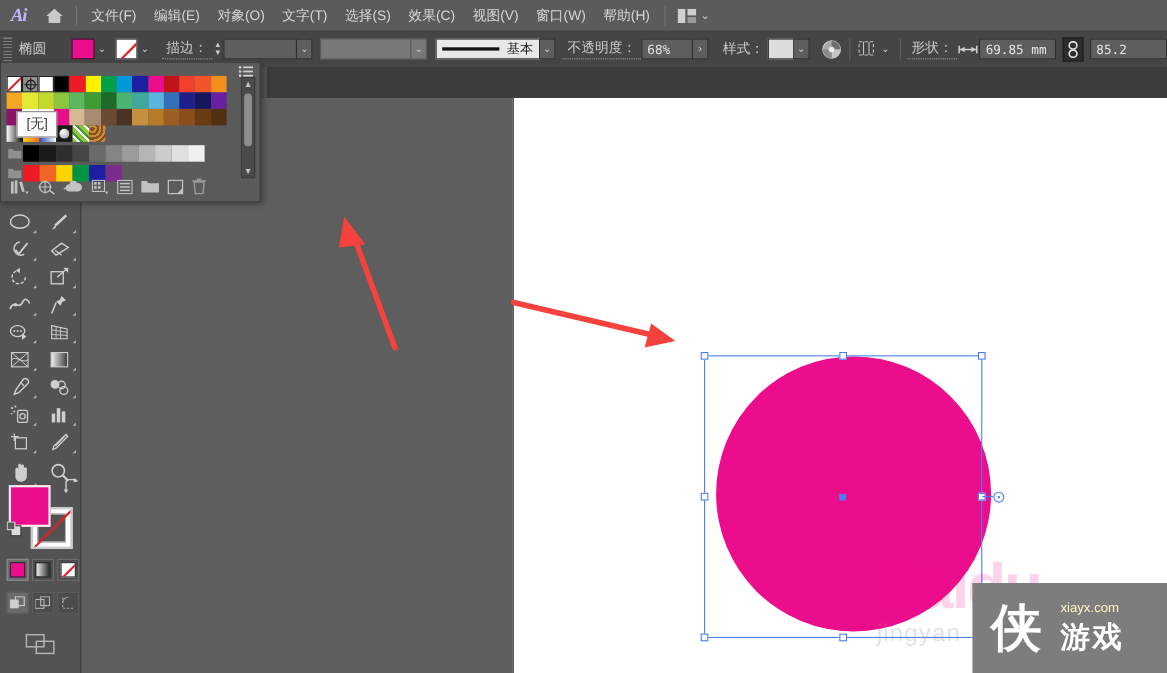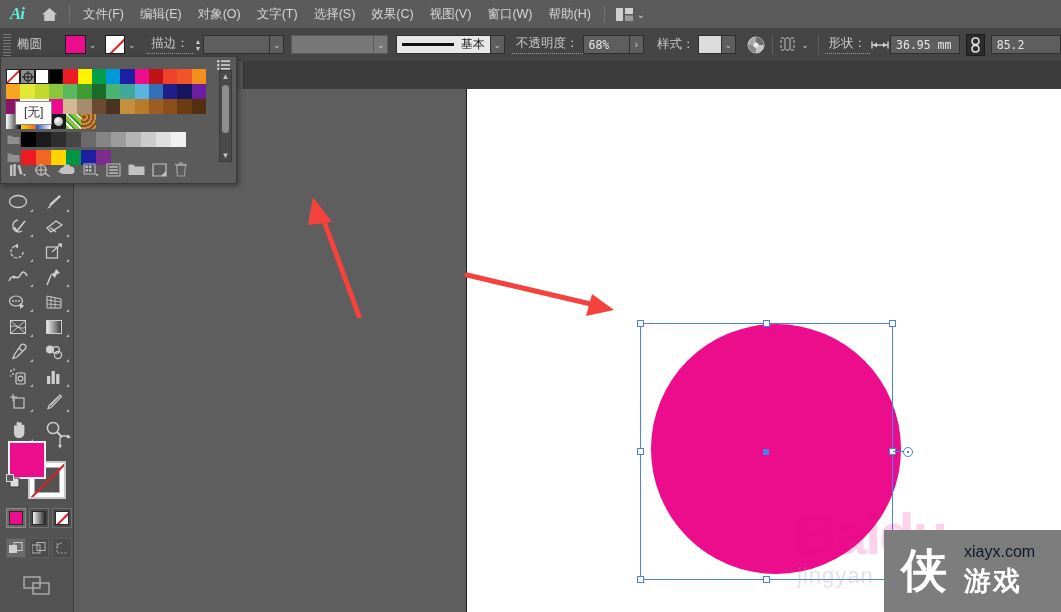--- a/index.html
+++ b/index.html
@@ -13,21 +13,21 @@
   #app{position:relative;width:1061px;height:612px;}
 
   
   .menubar{
     position:absolute;left:0;top:0;width:1061px;height:28px;
     background:#5b5b5b;display:flex;align-items:center;
     border-bottom:1px solid #4a4a4a;
   }
   .ai-logo{
     width:34px;height:28px;display:flex;align-items:center;justify-content:center;
-    color:#5eead4;font-weight:bold;font-size:17px;font-style:italic;
+    color:#c4b5fd;font-weight:bold;font-size:17px;font-style:italic;
     font-family:"Liberation Serif",serif;letter-spacing:-1px;
   }
   .home-ic{width:30px;height:28px;display:flex;align-items:center;justify-content:center;}
   .msep{width:1px;height:18px;background:#737373;margin:0 5px;}
   .menu-item{
     padding:0 8px;height:28px;line-height:28px;color:#d6d6d6;font-size:12.5px;
     white-space:nowrap;cursor:default;
   }
   .ws-switch{display:flex;align-items:center;gap:4px;padding:0 6px;height:28px;}
 
@@ -224,21 +224,21 @@
   .anno{position:absolute;left:0;top:0;width:1061px;height:612px;pointer-events:none;}
   .wm-box{
     position:absolute;left:884px;top:530px;width:177px;height:82px;background:#7d7d7d;
     display:flex;align-items:center;
   }
   .wm-xia{
     width:80px;height:82px;display:flex;align-items:center;justify-content:center;
     color:#fff;font-size:46px;font-family:"DejaVu Sans",sans-serif;font-weight:bold;
   }
   .wm-right{display:flex;flex-direction:column;justify-content:center;gap:2px;}
-  .wm-dom{color:#0f172a;font-size:16px;font-family:"Liberation Sans",sans-serif;}
+  .wm-dom{color:#fef9c3;font-size:12px;font-family:"Liberation Sans",sans-serif;}
   .wm-you{color:#fff;font-size:27px;font-weight:bold;letter-spacing:2px;}
   .wm-baidu{
     position:absolute;left:795px;top:500px;color:rgba(236,13,140,.18);
     font-size:58px;font-weight:bold;font-family:"Liberation Sans",sans-serif;
     letter-spacing:-2px;
   }
   .wm-jy{
     position:absolute;left:797px;top:563px;color:rgba(160,160,160,.30);
     font-size:22px;font-family:"Liberation Sans",sans-serif;letter-spacing:1px;
   }
@@ -346,21 +346,21 @@
     <div class="cb-label dotted">形状：</div>
     <div class="icon-btn">
       <svg width="20" height="10" viewBox="0 0 20 10">
         <line x1="2" y1="5" x2="18" y2="5" stroke="#cfcfcf" stroke-width="1.4"></line>
         <line x1="2" y1="1.5" x2="2" y2="8.5" stroke="#cfcfcf" stroke-width="1.4"></line>
         <line x1="18" y1="1.5" x2="18" y2="8.5" stroke="#cfcfcf" stroke-width="1.4"></line>
         <path d="M3 5 L7 2.5 L7 7.5 Z" fill="#cfcfcf"></path>
         <path d="M17 5 L13 2.5 L13 7.5 Z" fill="#cfcfcf"></path>
       </svg>
     </div>
-    <div class="field wide">36.95 mm</div>
+    <div class="field wide">69.85 mm</div>
     <div style="width:6px"></div>
     <div class="link-btn">
       <svg width="11" height="16" viewBox="0 0 11 16">
         <rect x="2" y="1" width="7" height="6.5" rx="3.2" fill="none" stroke="#e0e0e0" stroke-width="1.5"></rect>
         <rect x="2" y="8.5" width="7" height="6.5" rx="3.2" fill="none" stroke="#e0e0e0" stroke-width="1.5"></rect>
       </svg>
     </div>
     <div style="width:6px"></div>
     <div class="field wide">85.2</div>
   </div>

